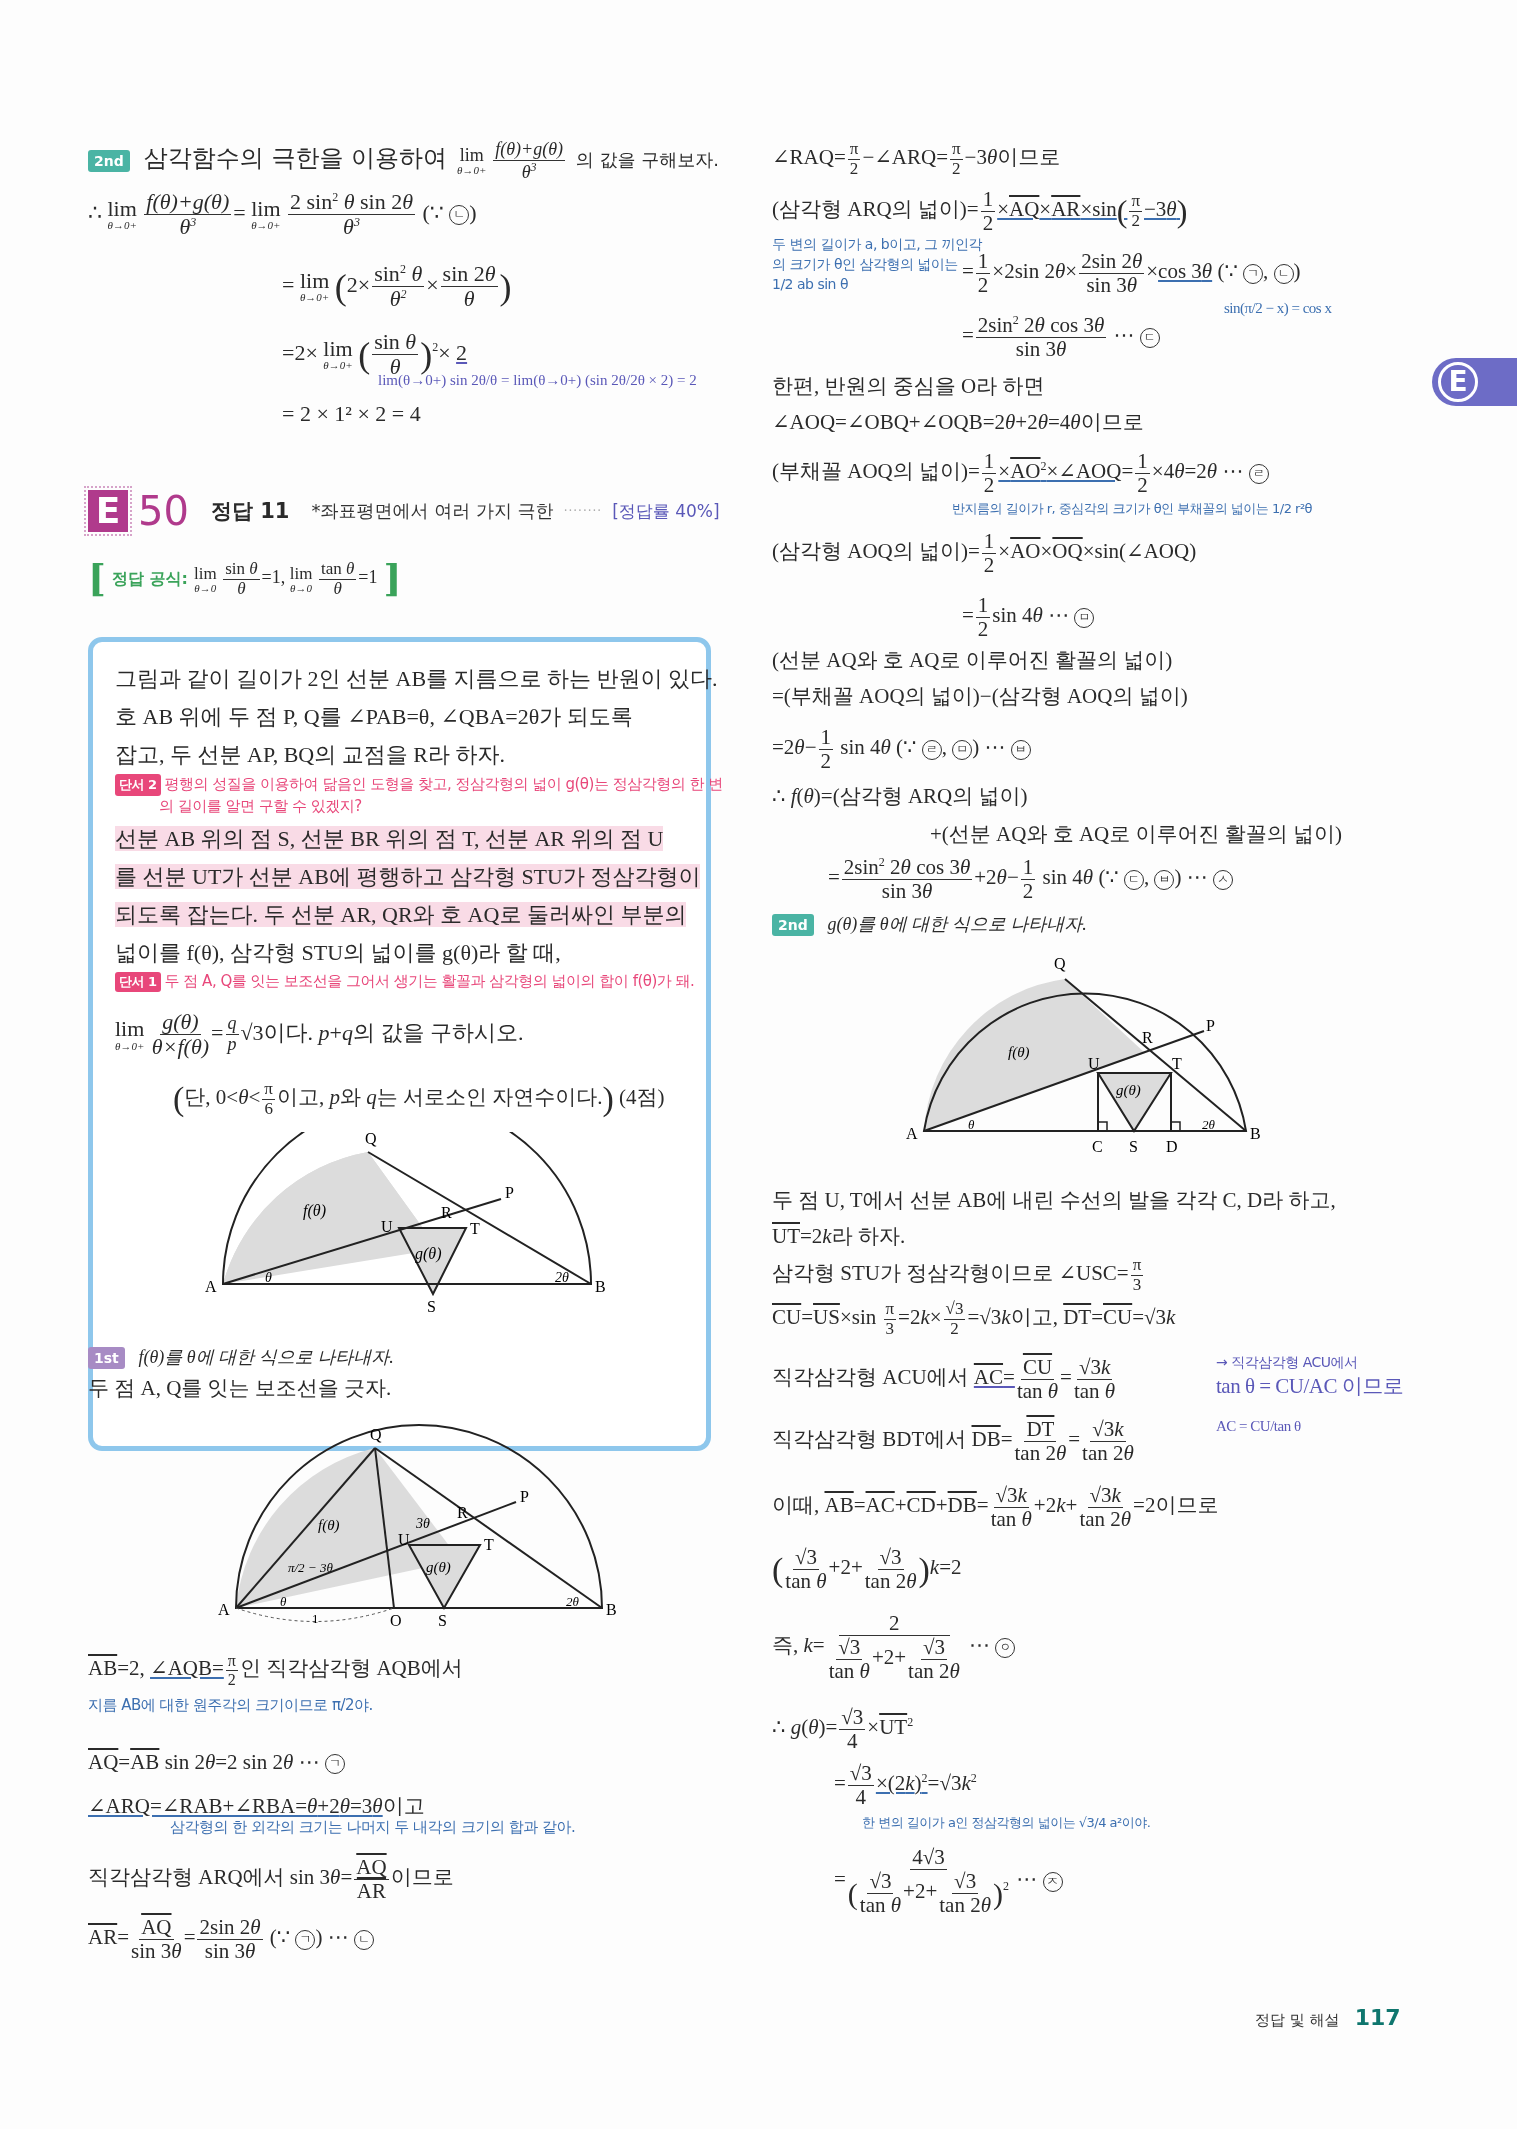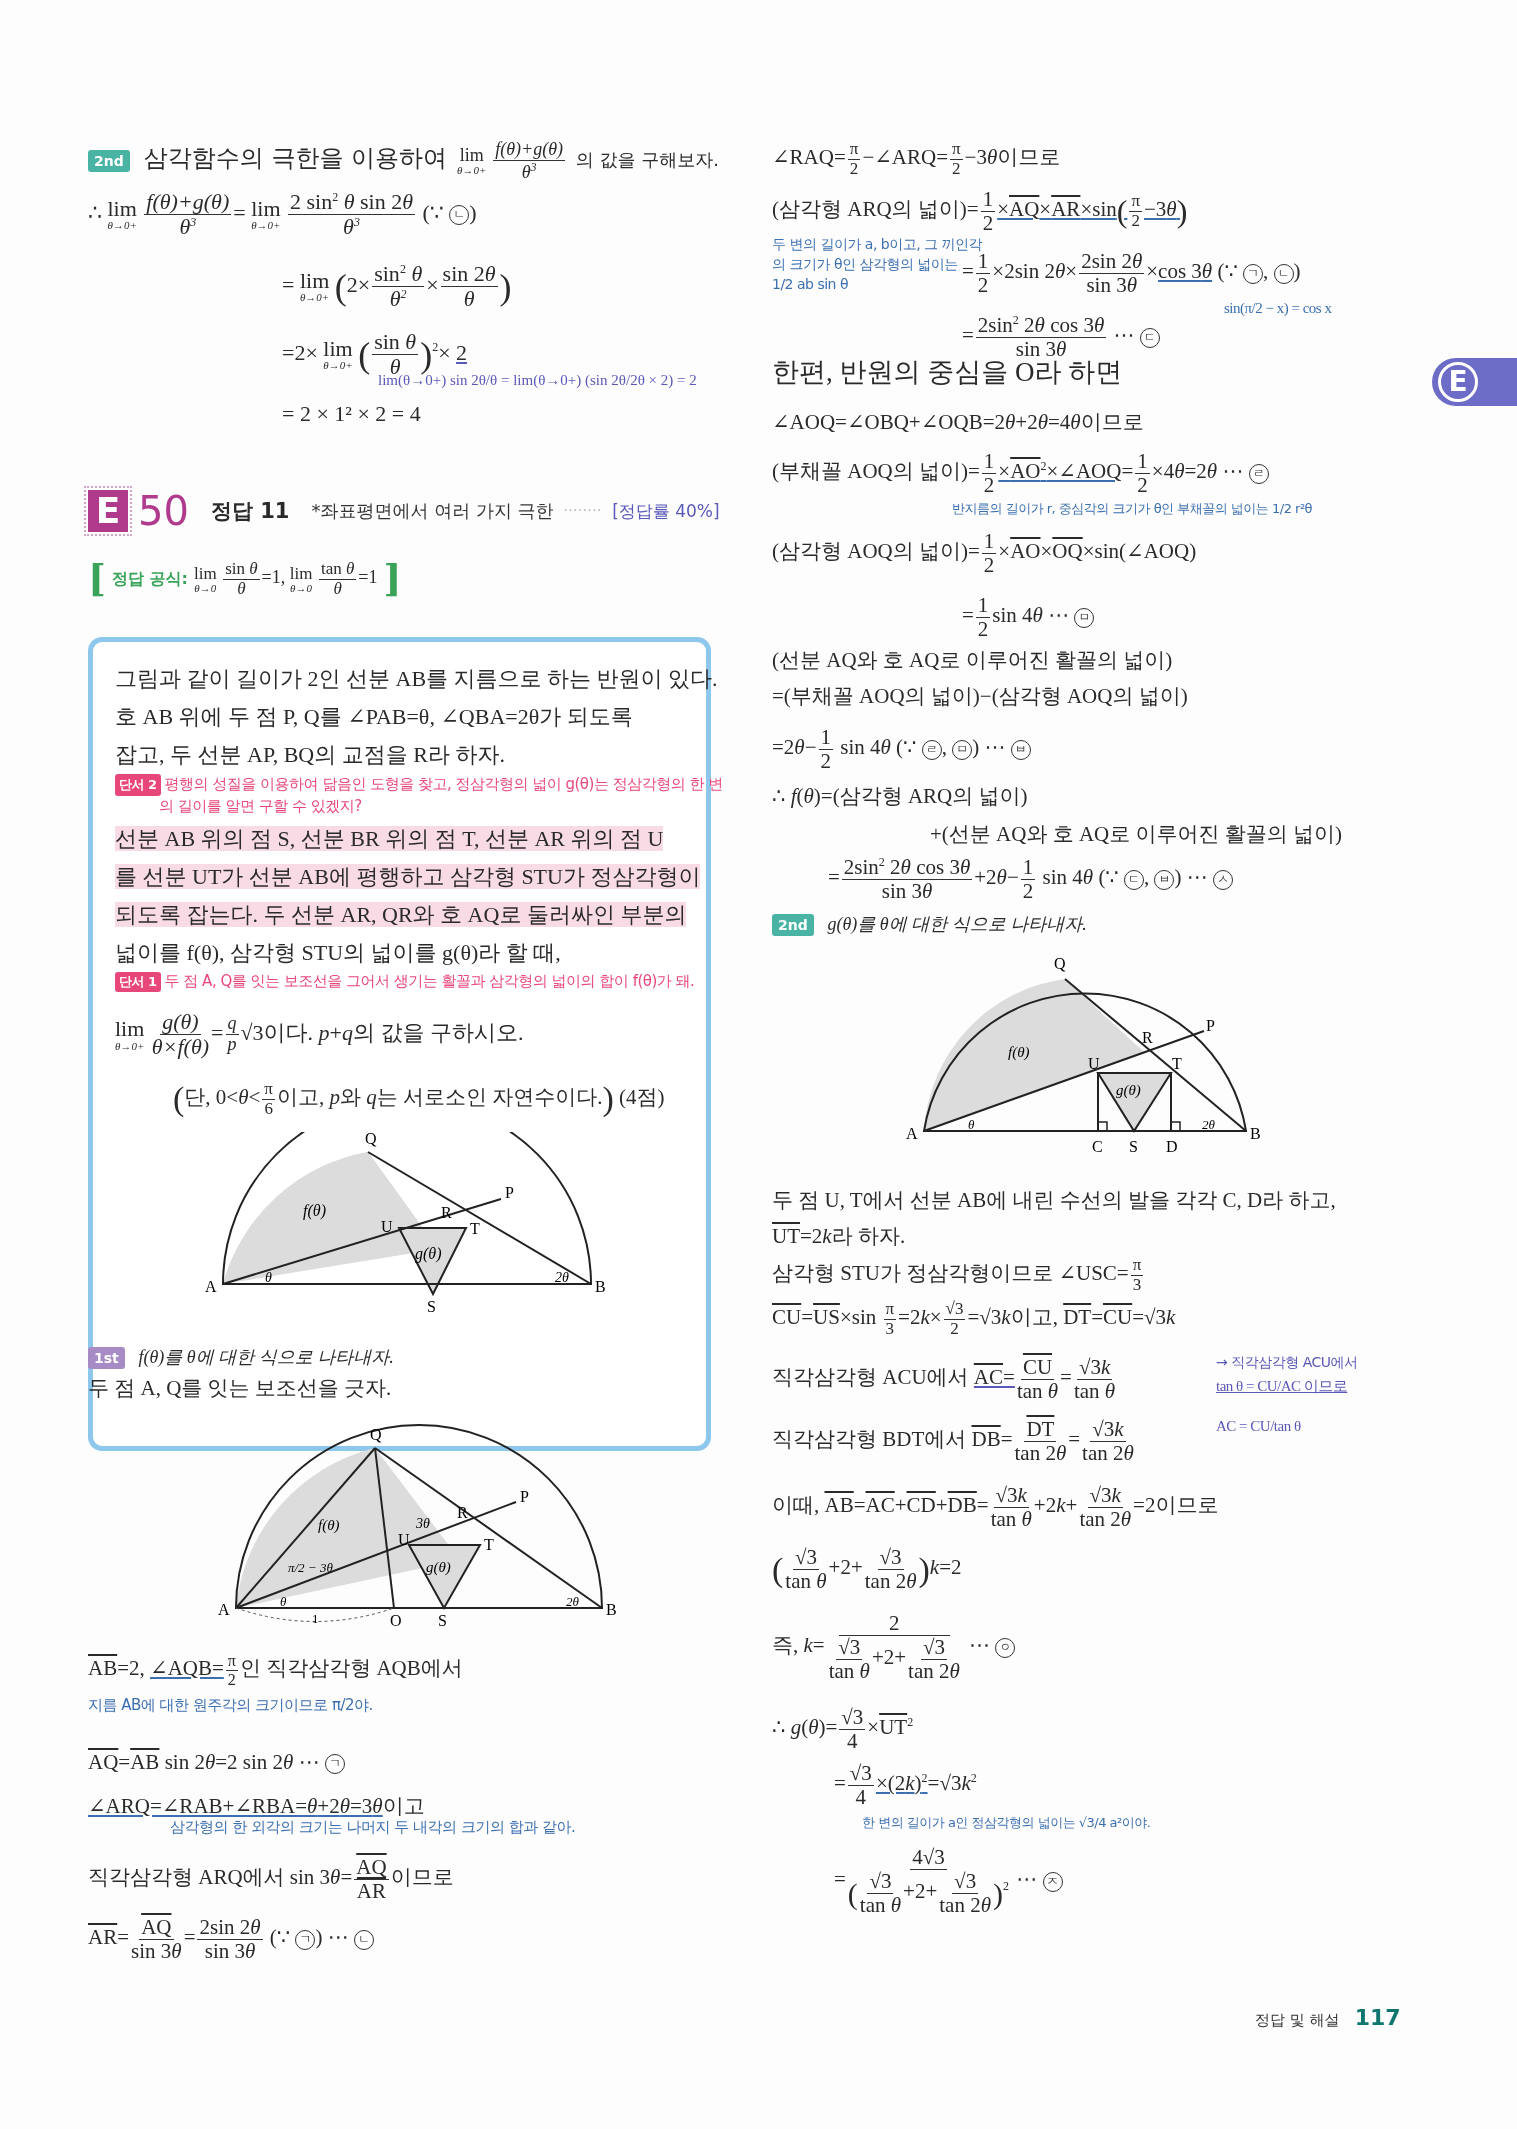--- a/index.html
+++ b/index.html
@@ -311,21 +311,21 @@
       </span>×<u style="text-decoration-color:#3c6fb0;">cos 3<i>θ</i></u> (∵ <span class="circ">ㄱ</span>, <span class="circ">ㄴ</span>)
   </div>
   <div class="abs math note" style="left:452px;top:300px;font-size:15px;font-family:'Liberation Serif',serif;">sin(π/2 − x) = cos x</div>
   <div class="abs math" style="left:190px;top:314px;font-size:21px;">
     =<span class="frac">
         <span>2sin<sup class="sub">2</sup> 2<i>θ</i> cos 3<i>θ</i></span>
         <span>sin 3<i>θ</i></span>
       </span> ⋯ <span class="circ">ㄷ</span>
   </div>
 
-  <div class="abs math" style="left:0;top:354px;font-size:27px;">한편, 반원의 중심을 O라 하면</div>
+  <div class="abs math" style="left:0;top:372px;font-size:21px;">한편, 반원의 중심을 O라 하면</div>
   <div class="abs math" style="left:0;top:408px;font-size:21px;">∠AOQ=∠OBQ+∠OQB=2<i>θ</i>+2<i>θ</i>=4<i>θ</i>이므로</div>
   <div class="abs math" style="left:0;top:450px;font-size:21px;">
     (부채꼴 AOQ의 넓이)=<u style="text-decoration-color:#3c6fb0;"><span class="frac">
           <span>1</span>
           <span>2</span>
         </span>×<span class="ol">AO</span><sup class="sub">2</sup>×∠AOQ</u>=<span class="frac">
         <span>1</span>
         <span>2</span>
       </span>×4<i>θ</i>=2<i>θ</i> ⋯ <span class="circ">ㄹ</span>
   </div>
@@ -414,21 +414,21 @@
     직각삼각형 ACU에서 <u style="text-decoration-color:#5a58b8;"><span class="ol">AC</span>=<span class="frac">
           <span class="ol">CU</span>
           <span>tan <i>θ</i></span>
         </span></u>=<span class="frac">
         <span>√3<i>k</i></span>
         <span>tan <i>θ</i></span>
       </span>
   </div>
   <div class="abs note note-purple" style="left:444px;top:1350px;line-height:24px;font-size:14px;">
     <div>→ <span>직각삼각형 ACU에서</span></div>
-    <div class="math" style="font-family:'Liberation Serif',serif;font-size:15px;text-decoration:underline;">tan θ = CU/AC 이므로</div>
+    <div class="math" style="font-family:'Liberation Serif',serif;font-size:21px;">tan θ = CU/AC 이므로</div>
     <div class="math" style="font-family:'Liberation Serif',serif;font-size:15px;margin-top:16px;">AC = CU/tan θ</div>
   </div>
   <div class="abs math" style="left:0;top:1418px;font-size:21px;">
     직각삼각형 BDT에서 <span class="ol">DB</span>=<span class="frac">
         <span class="ol">DT</span>
         <span>tan 2<i>θ</i></span>
       </span>=<span class="frac">
         <span>√3<i>k</i></span>
         <span>tan 2<i>θ</i></span>
       </span>

